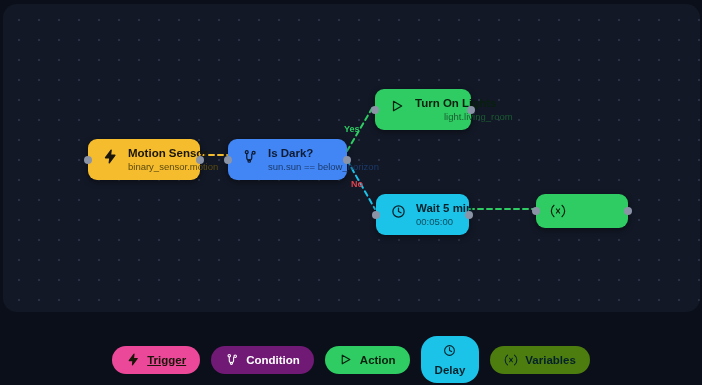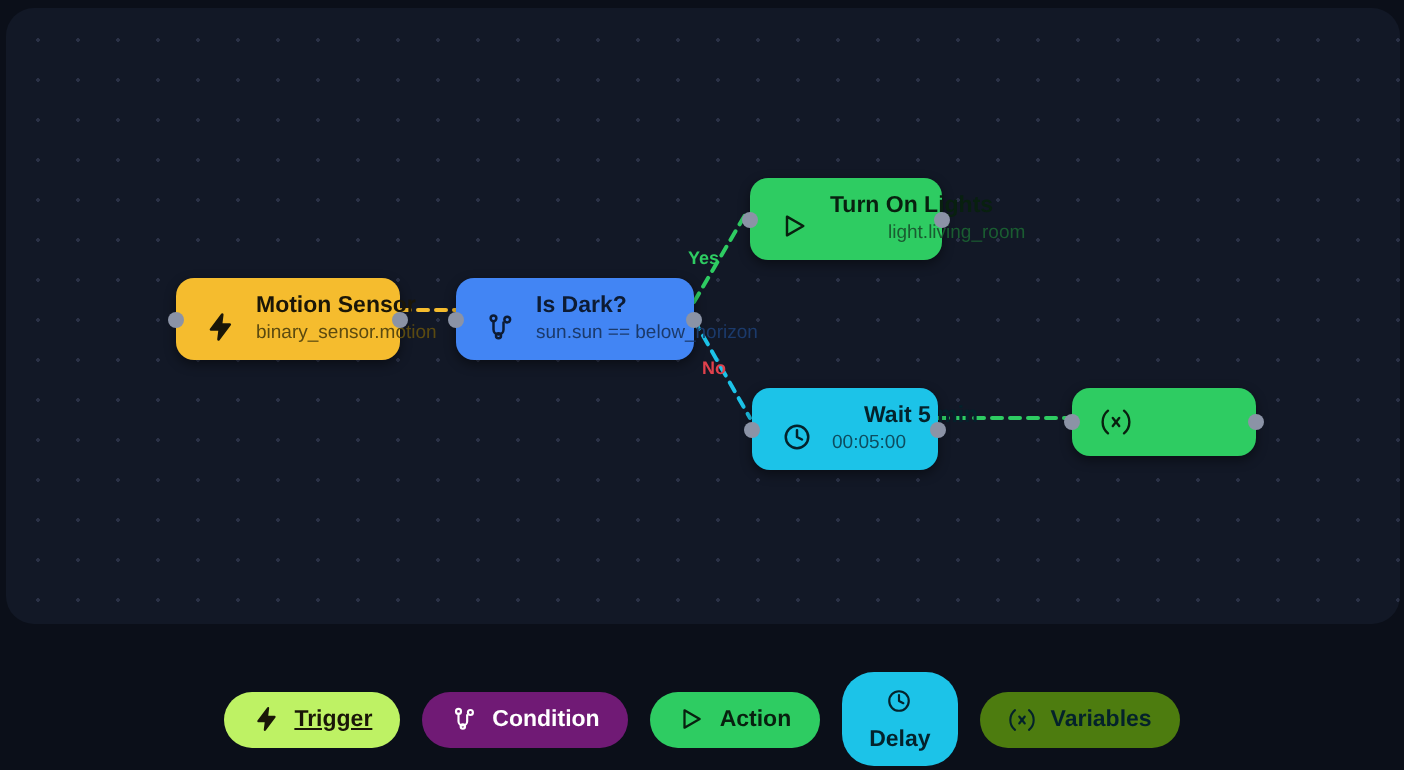--- a/index.html
+++ b/index.html
@@ -38,21 +38,21 @@
     position: absolute;
     left: 0; top: 0;
     width: 697px; height: 308px;
     pointer-events: none;
   }
 
   
   .node {
     position: absolute;
     display: flex;
-    align-items: flex-end;
+    align-items: flex-start;
     gap: 9px;
     padding: 8px 13px;
     border-radius: 9px;
     box-shadow: 0 2px 6px rgba(0,0,0,.45);
   }
   .node .nicon {
     display: flex;
     align-items: center;
     justify-content: center;
     width: 18px; height: 18px;
@@ -81,21 +81,21 @@
   .n-condition .ntitle { color: #0d1b33; }
   .n-condition .nsub   { color: #1b3a6b; }
 
   
   .n-action { background: #2ecc62; }
   .n-action .ntitle { color: #08200f; }
   .n-action .nsub   { color: #1a5c31; padding-left: 29px; }
 
   
   .n-delay { background: #1cc3e8; }
-  .n-delay .ntitle { color: #04222b; margin-left: 16px; }
+  .n-delay .ntitle { color: #04222b; }
   .n-delay .nsub   { color: #0d4d60; }
 
   
   .handle {
     position: absolute;
     width: 8px; height: 8px;
     border-radius: 50%;
     background: #8b93a6;
     top: 50%;
     margin-top: -4px;
@@ -134,21 +134,21 @@
     font-weight: bold;
     white-space: nowrap;
   }
   .chip .cicon {
     display: flex;
     align-items: center;
     justify-content: center;
     width: 14px; height: 14px;
     flex: 0 0 14px;
   }
-  .chip-trigger   { background: #bef264; color: #1a1608; text-decoration: underline; }
+  .chip-trigger   { background: #ec4899; color: #1a1608; text-decoration: underline; }
   .chip-condition { background: #701a75; color: #ffffff; }
   .chip-action    { background: #2ecc62; color: #08200f; }
   .chip-delay     { background: #1cc3e8; color: #04222b; flex-direction: column; }
   .chip-variables { background: #4d7c0f; color: #04222b; }
 </style>
 </head>
 <body>
 
 <div id="app">
 

